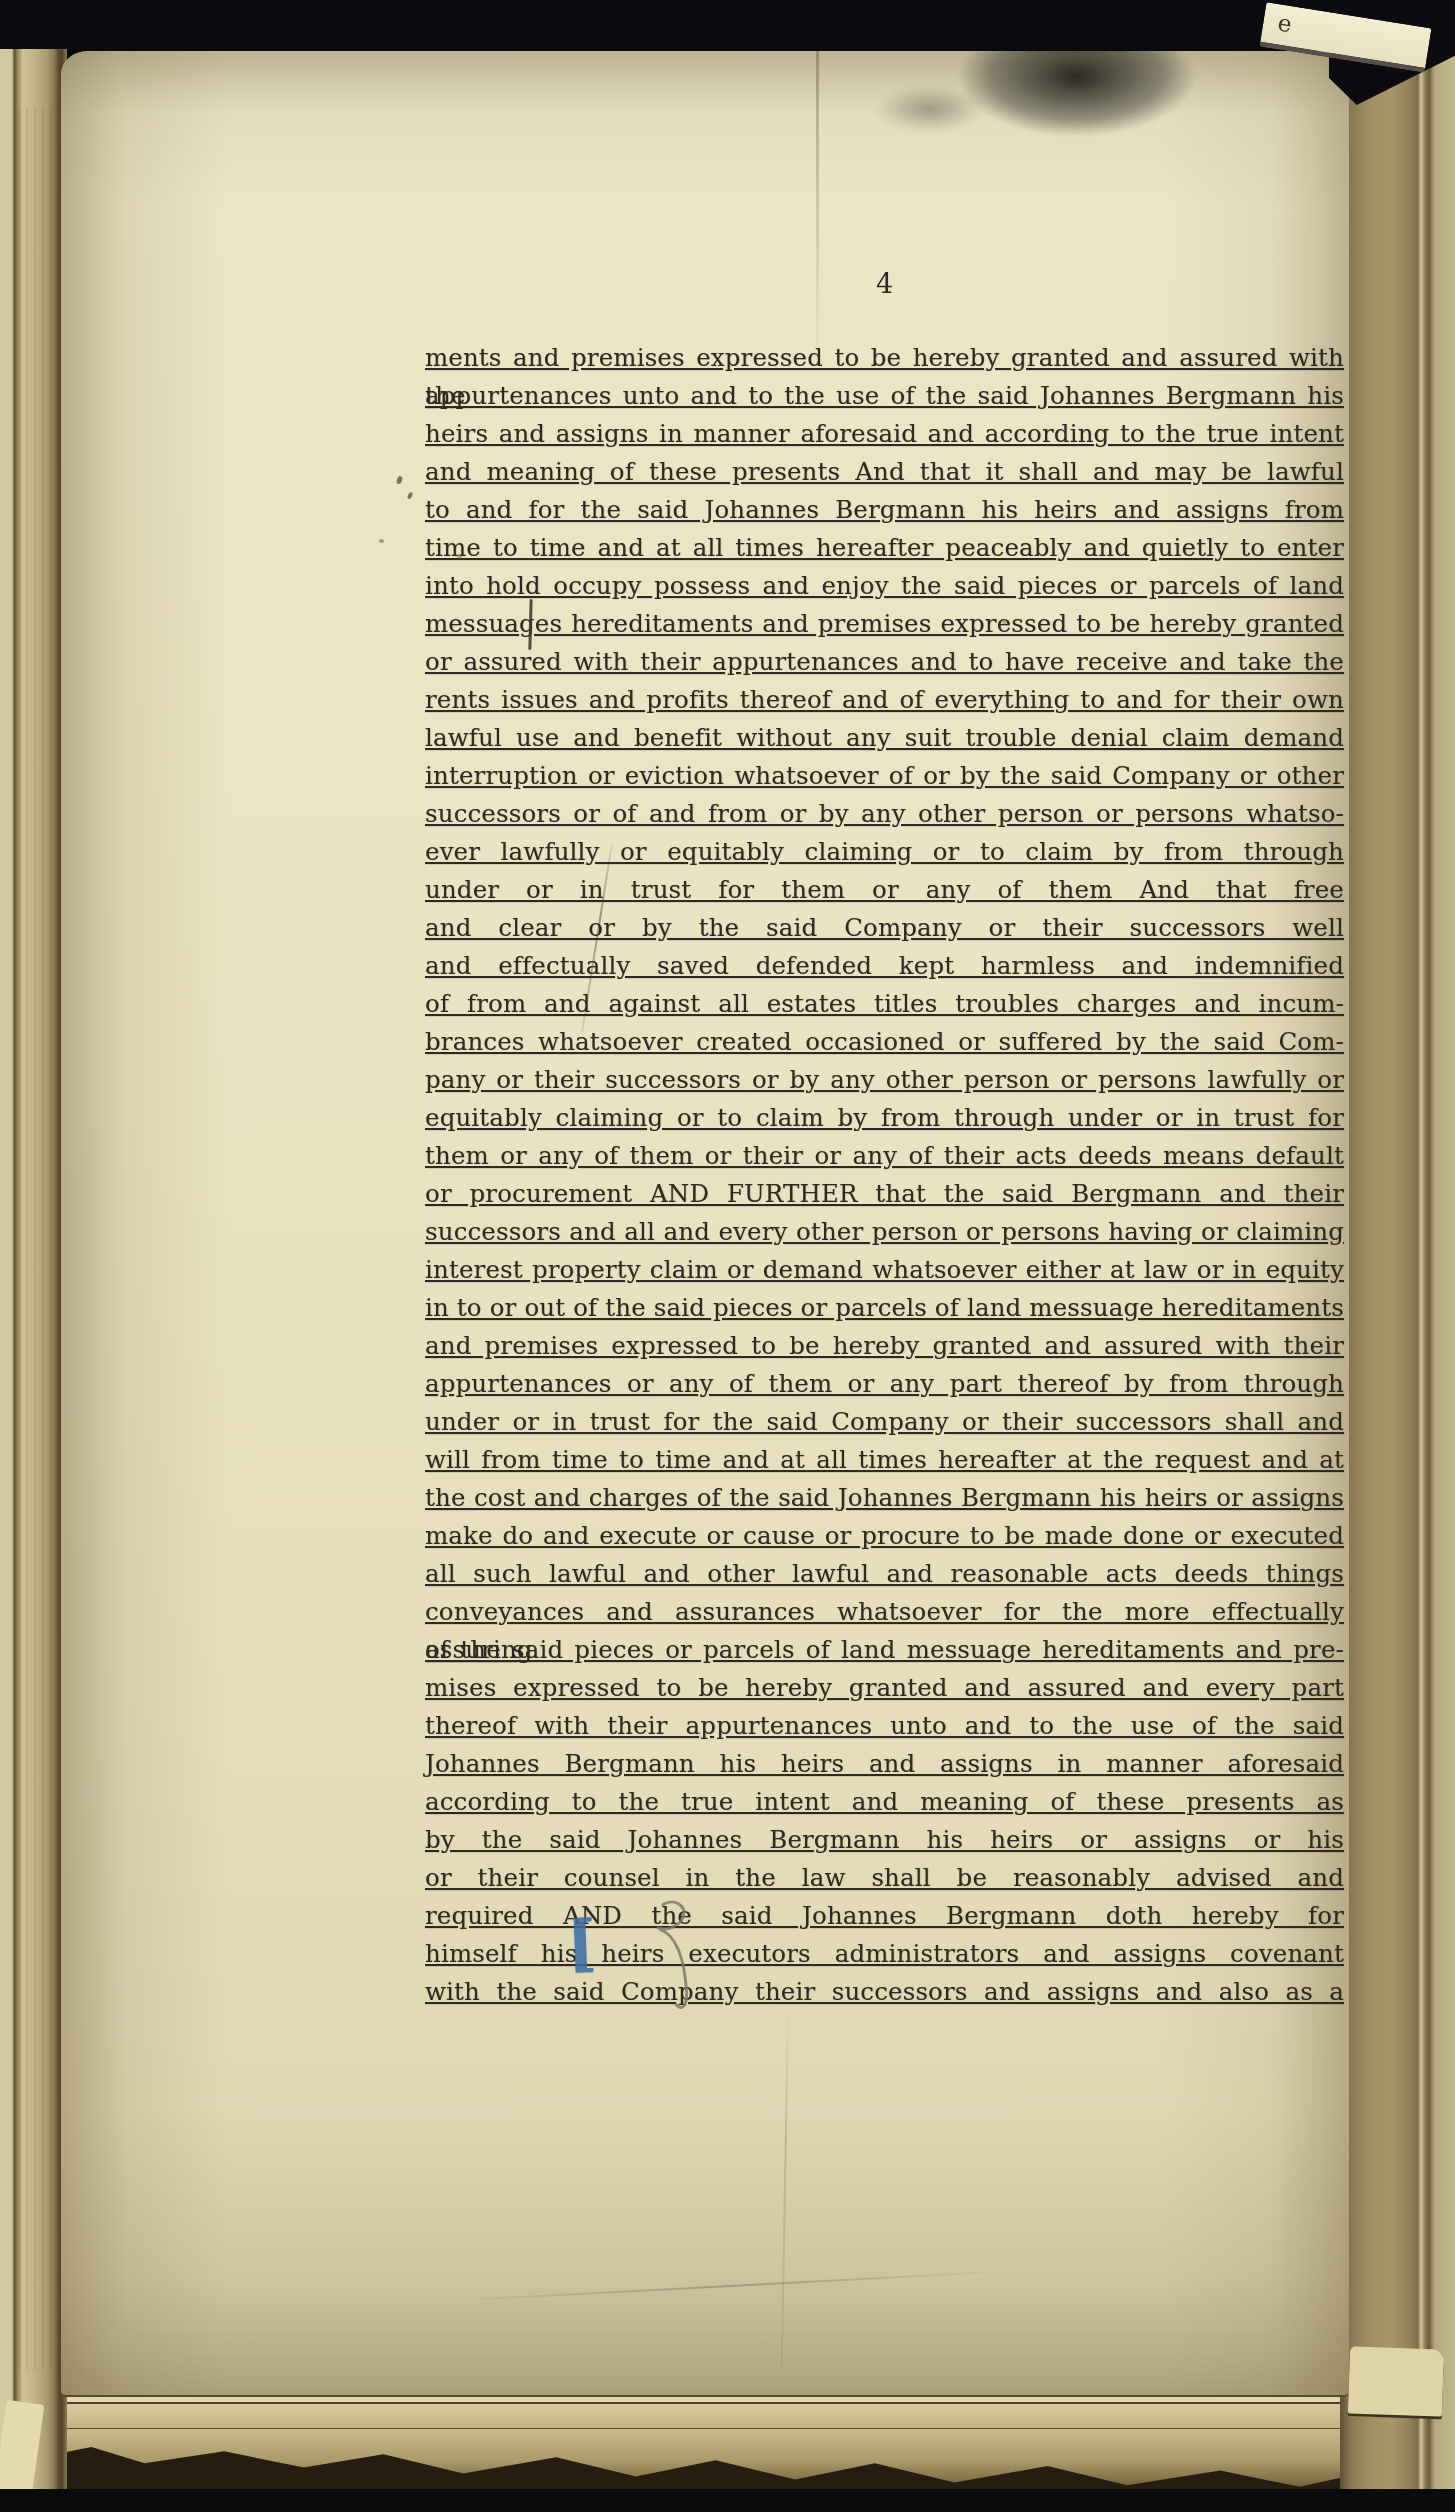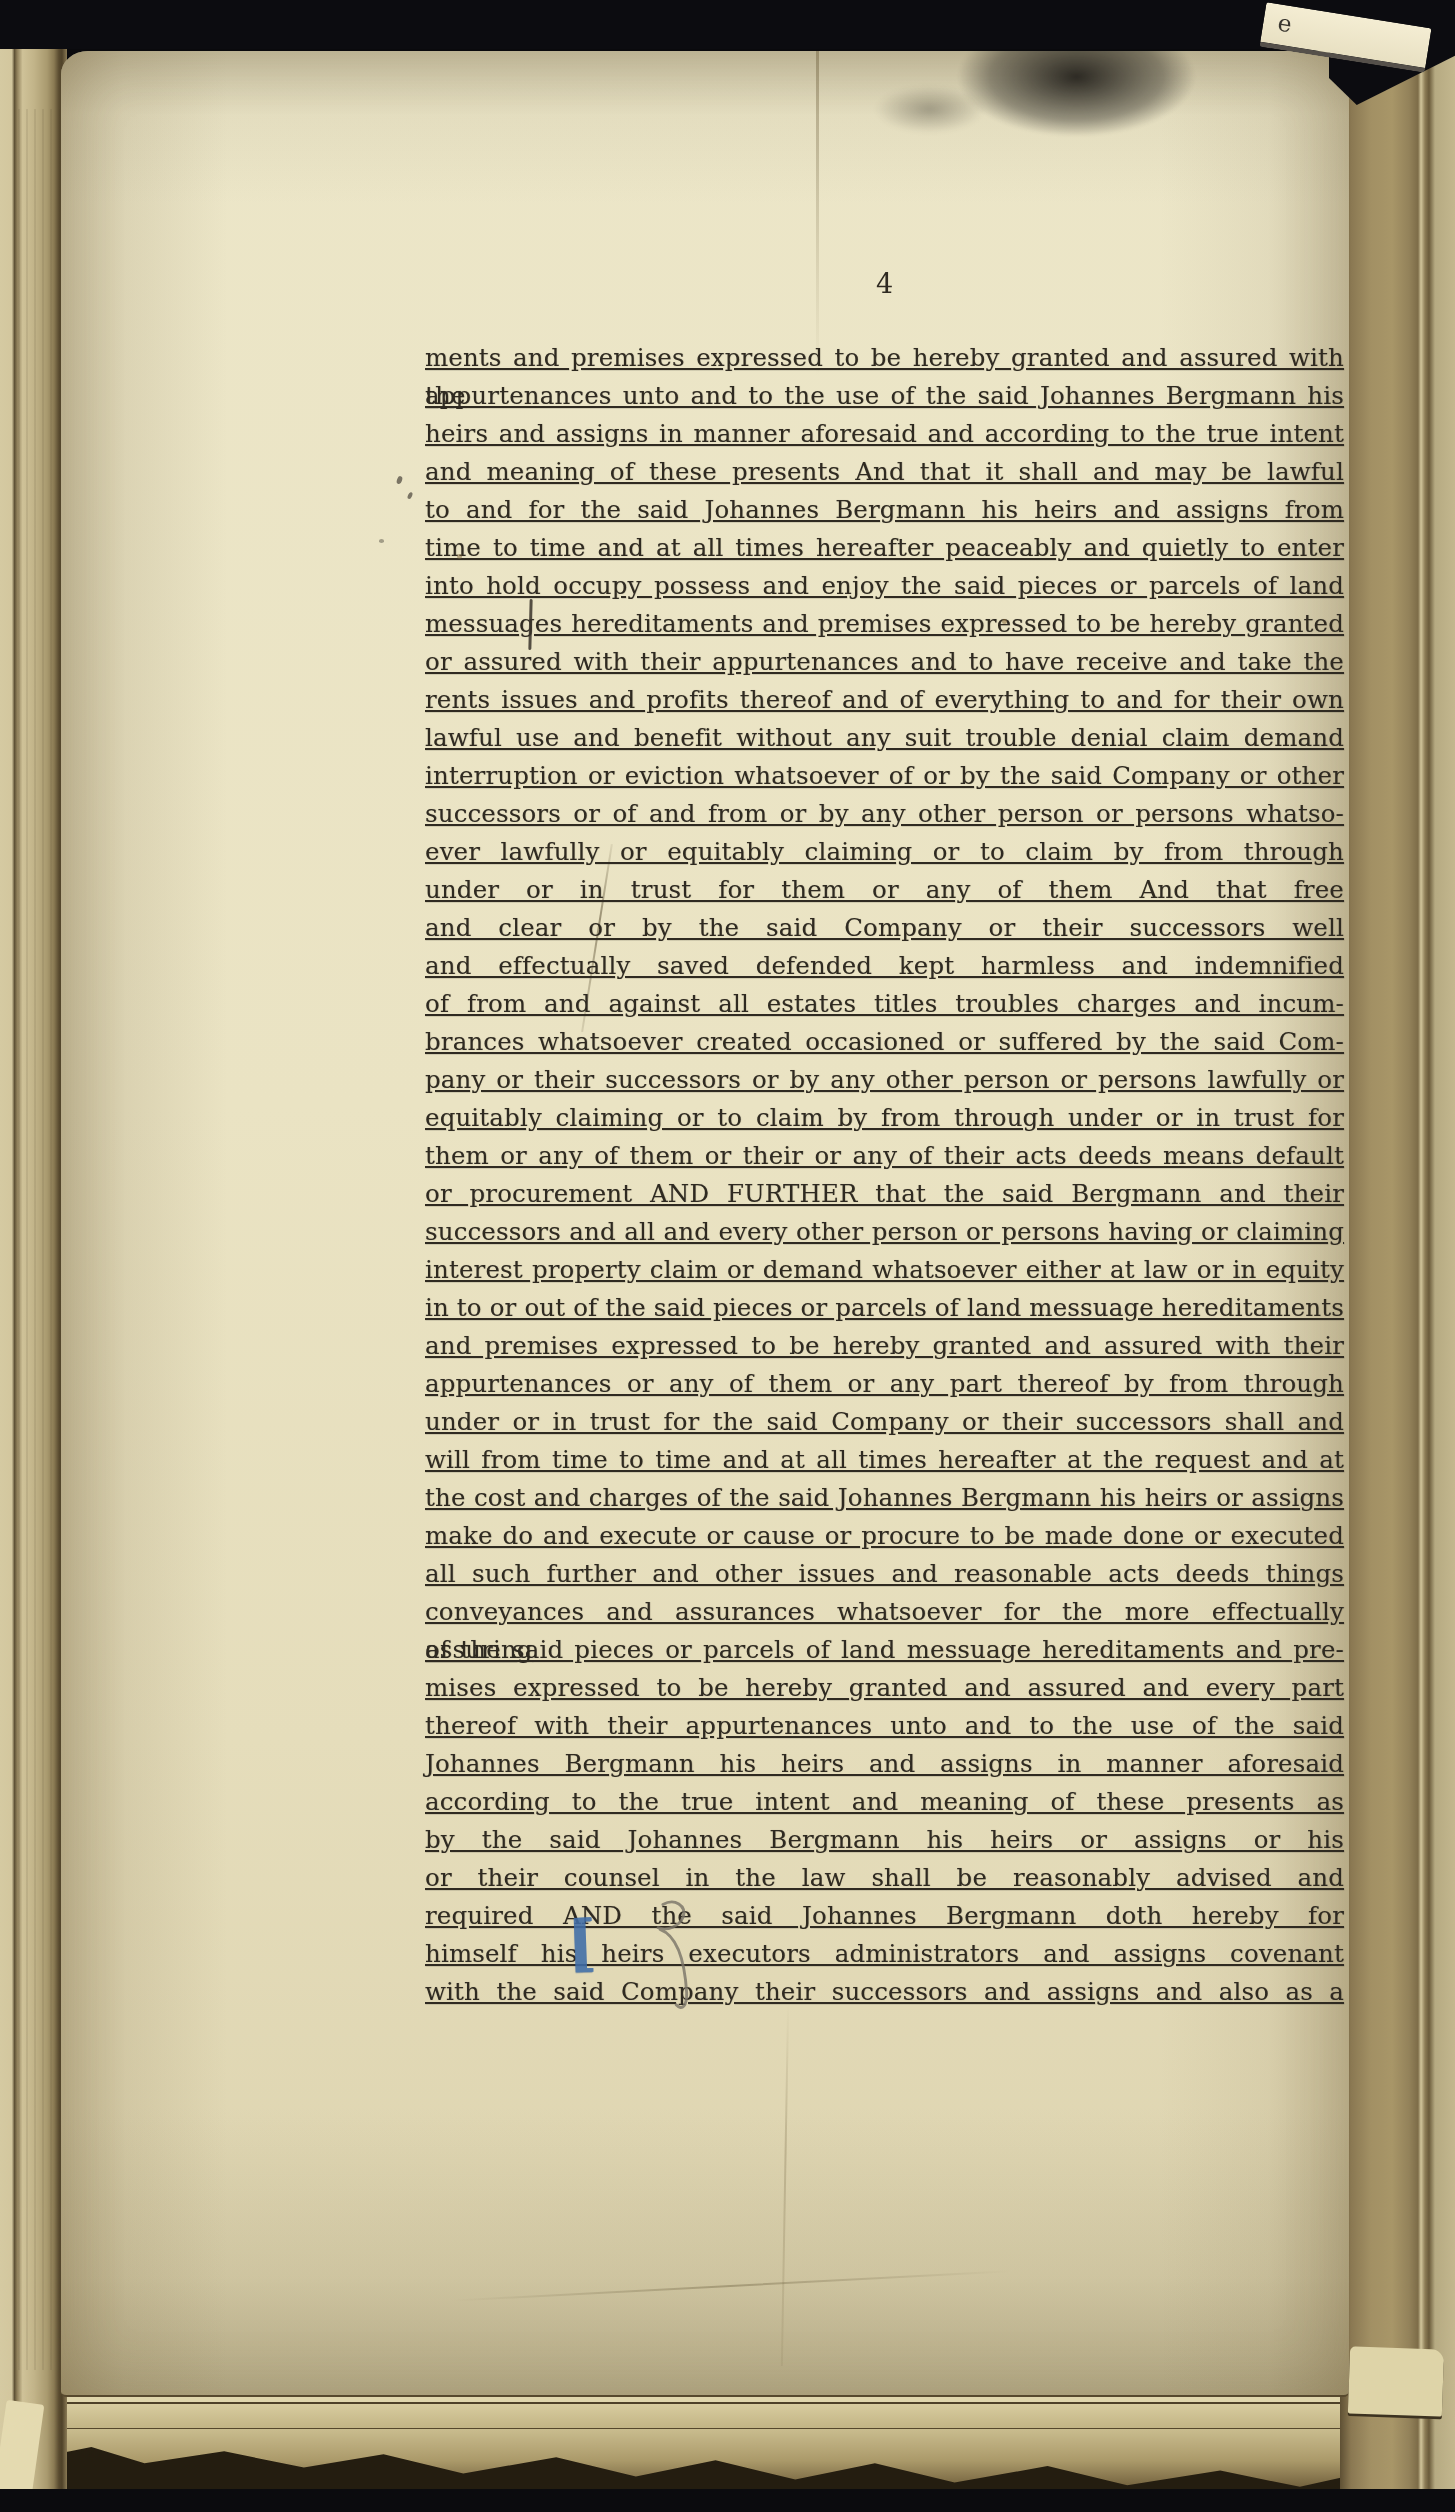--- a/index.html
+++ b/index.html
@@ -168,21 +168,21 @@
         <div class="text-line">or procurement AND FURTHER that the said Bergmann and their</div>
         <div class="text-line">successors and all and every other person or persons having or claiming</div>
         <div class="text-line">interest property claim or demand whatsoever either at law or in equity</div>
         <div class="text-line">in to or out of the said pieces or parcels of land messuage hereditaments</div>
         <div class="text-line">and premises expressed to be hereby granted and assured with their</div>
         <div class="text-line">appurtenances or any of them or any part thereof by from through</div>
         <div class="text-line">under or in trust for the said Company or their successors shall and</div>
         <div class="text-line">will from time to time and at all times hereafter at the request and at</div>
         <div class="text-line">the cost and charges of the said Johannes Bergmann his heirs or assigns</div>
         <div class="text-line">make do and execute or cause or procure to be made done or executed</div>
-        <div class="text-line">all such further and other issues and reasonable acts deeds things</div>
+        <div class="text-line">all such lawful and other lawful and reasonable acts deeds things</div>
         <div class="text-line">conveyances and assurances whatsoever for the more effectually assuring</div>
         <div class="text-line">of the said pieces or parcels of land messuage hereditaments and pre-</div>
         <div class="text-line">mises expressed to be hereby granted and assured and every part</div>
         <div class="text-line">thereof with their appurtenances unto and to the use of the said</div>
         <div class="text-line">Johannes Bergmann his heirs and assigns in manner aforesaid</div>
         <div class="text-line">according to the true intent and meaning of these presents as</div>
         <div class="text-line">by the said Johannes Bergmann his heirs or assigns or his</div>
         <div class="text-line">or their counsel in the law shall be reasonably advised and</div>
         <div class="text-line">required AND the said Johannes Bergmann doth hereby for</div>
         <div class="text-line">himself his heirs executors administrators and assigns covenant</div>

